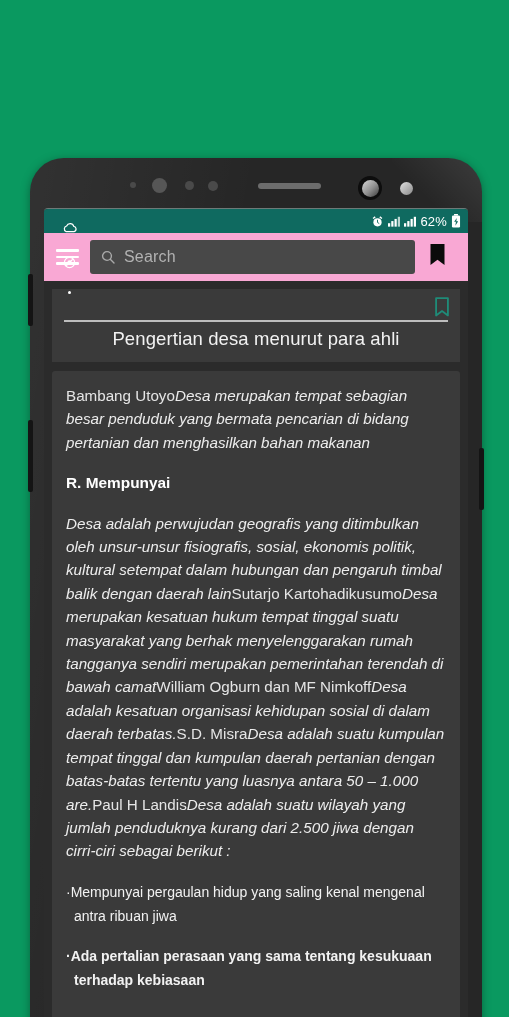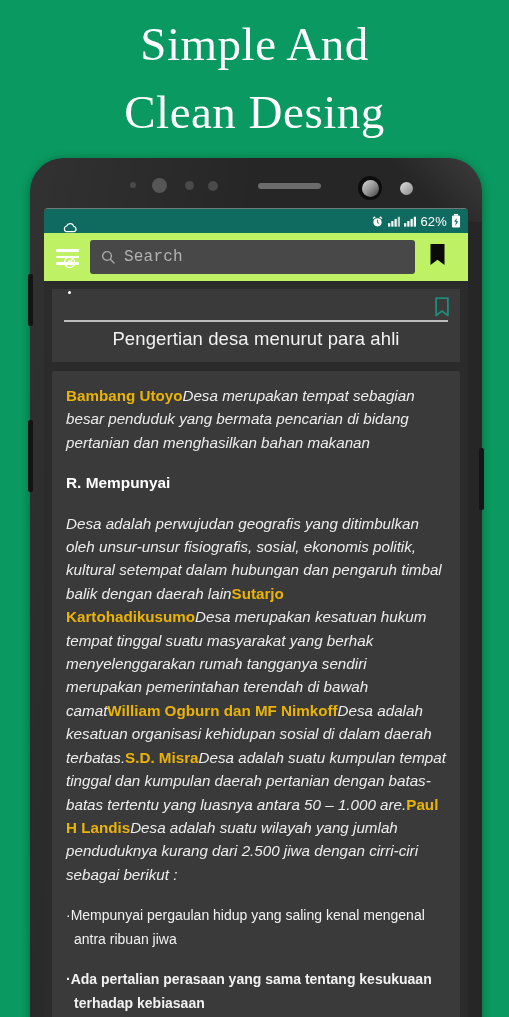--- a/index.html
+++ b/index.html
@@ -118,25 +118,24 @@
   .sb-left { display: flex; align-items: center; gap: 22px; flex-direction: column; }
   .sb-time { font-size: 13px; letter-spacing: 0.2px; }
   .sb-right { margin-left: auto; display: flex; align-items: center; gap: 4px; }
   .sb-pct { font-size: 13px; letter-spacing: 0.2px; }
   .ico { display: inline-flex; align-items: center; justify-content: center; }
   .dot-tiny { width: 3px; height: 3px; border-radius: 50%; background: #ffffff; display: inline-block; }
 
   
   .appbar {
     height: 48px;
-    background: #bef264;
+    background: #f9a8d4;
     display: flex; align-items: center;
     padding: 0 19px 0 12px;
     gap: 11px;
-    font-family: Liberation Mono, monospace;
   }
   .hamburger { width: 23px; display: flex; flex-direction: column; gap: 4px; flex: 0 0 auto; }
   .hamburger i { display: block; height: 2.6px; background: #ffffff; border-radius: 1px; }
   .searchbox {
     flex: 1 1 auto;
     height: 34px;
     background: #484848;
     border-radius: 3px;
     display: flex; align-items: center;
     padding: 0 10px;
@@ -170,21 +169,21 @@
     height: 680px;
     overflow: hidden;
   }
   .para {
     color: #ededed;
     font-size: 15.2px;
     line-height: 23.4px;
     font-style: italic;
     text-align: left;
   }
-  .para b { font-style: normal; font-weight: bold; color: #eab308; }
+  .para b { font-style: normal; font-weight: normal; color: #e5e5e5; }
   .heading {
     color: #ffffff;
     font-size: 15.4px;
     font-weight: bold;
     font-style: normal;
     line-height: 23.4px;
   }
   .bullet {
     color: #f2f2f2;
     font-size: 14px;
@@ -194,24 +193,20 @@
     text-indent: -8px;
   }
   .bullet + .bullet { margin-top: 16px; font-weight: bold; }
   .blk-gap { height: 17px; }
 </style>
 </head>
 <body>
 
 <div id="stage">
 
-  <div class="promo">
-    <div class="promo-line">Simple And</div>
-    <div class="promo-line">Clean Desing</div>
-  </div>
 
   <div class="phone">
     <div class="phone-sheen"></div>
     <div class="phone-glint"></div>
 
     <div class="btn-vol-up"></div>
     <div class="btn-vol-dn"></div>
     <div class="btn-power"></div>
 
     <div class="bezel-top">

